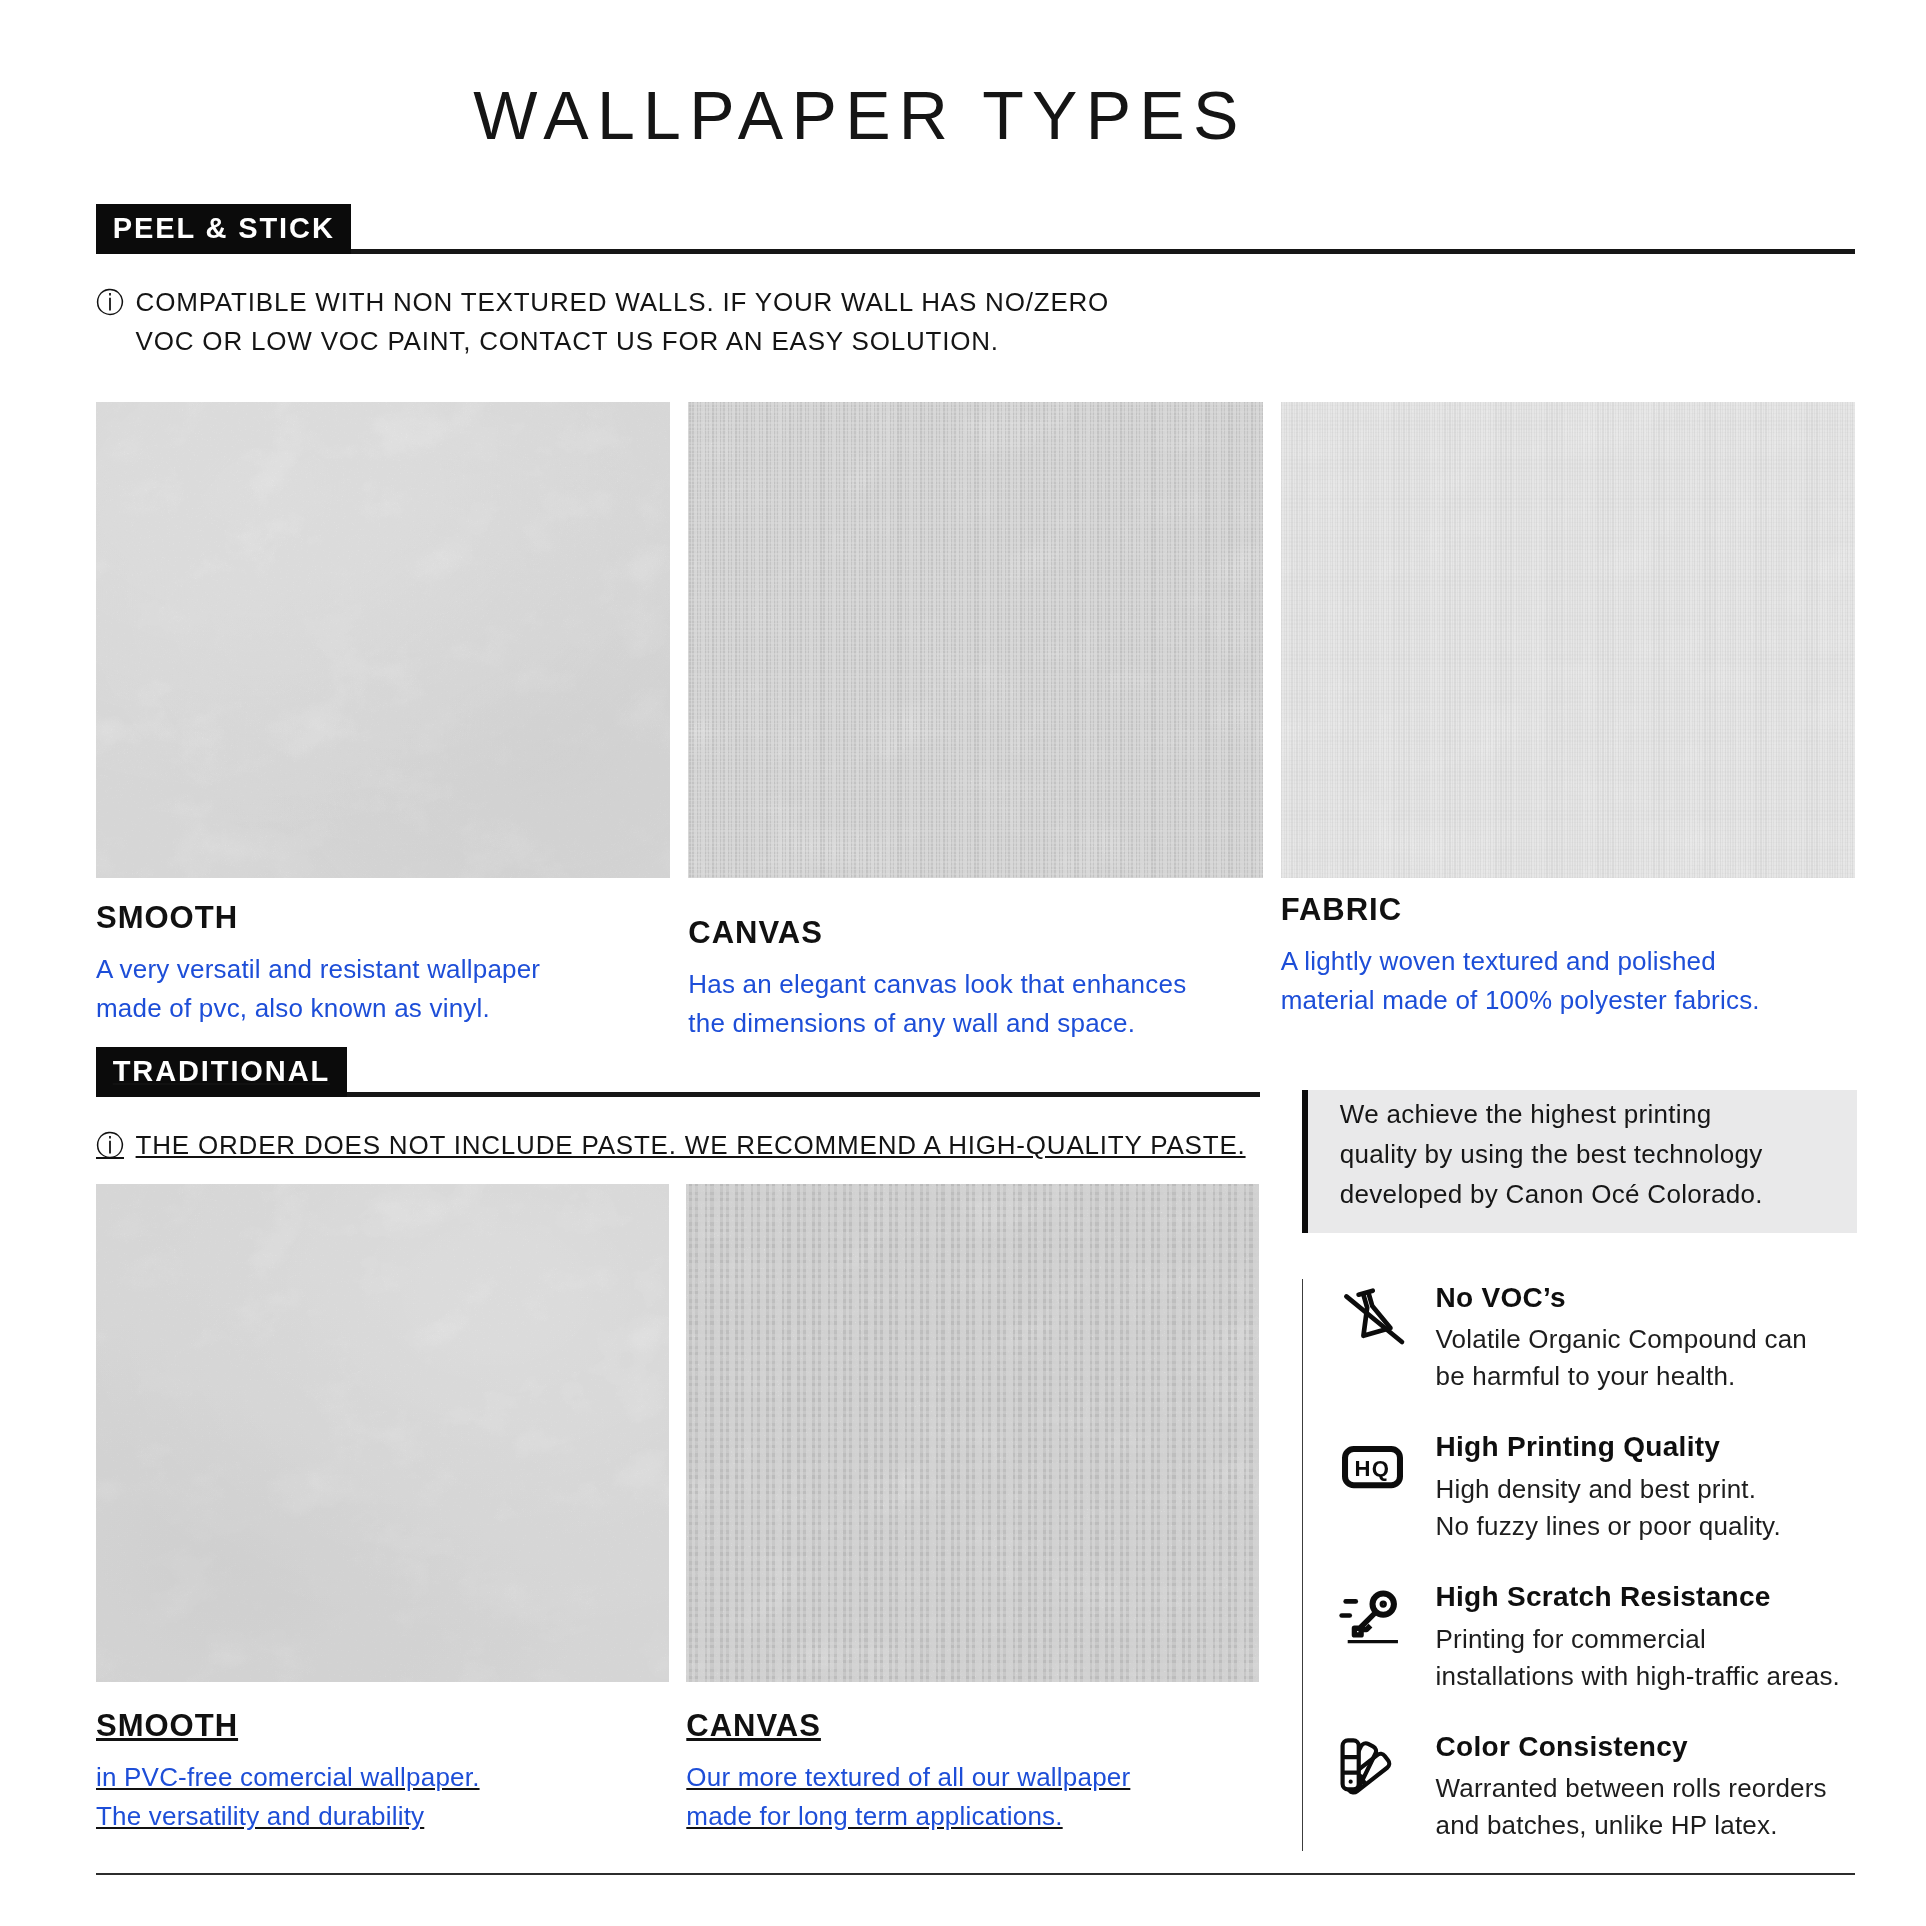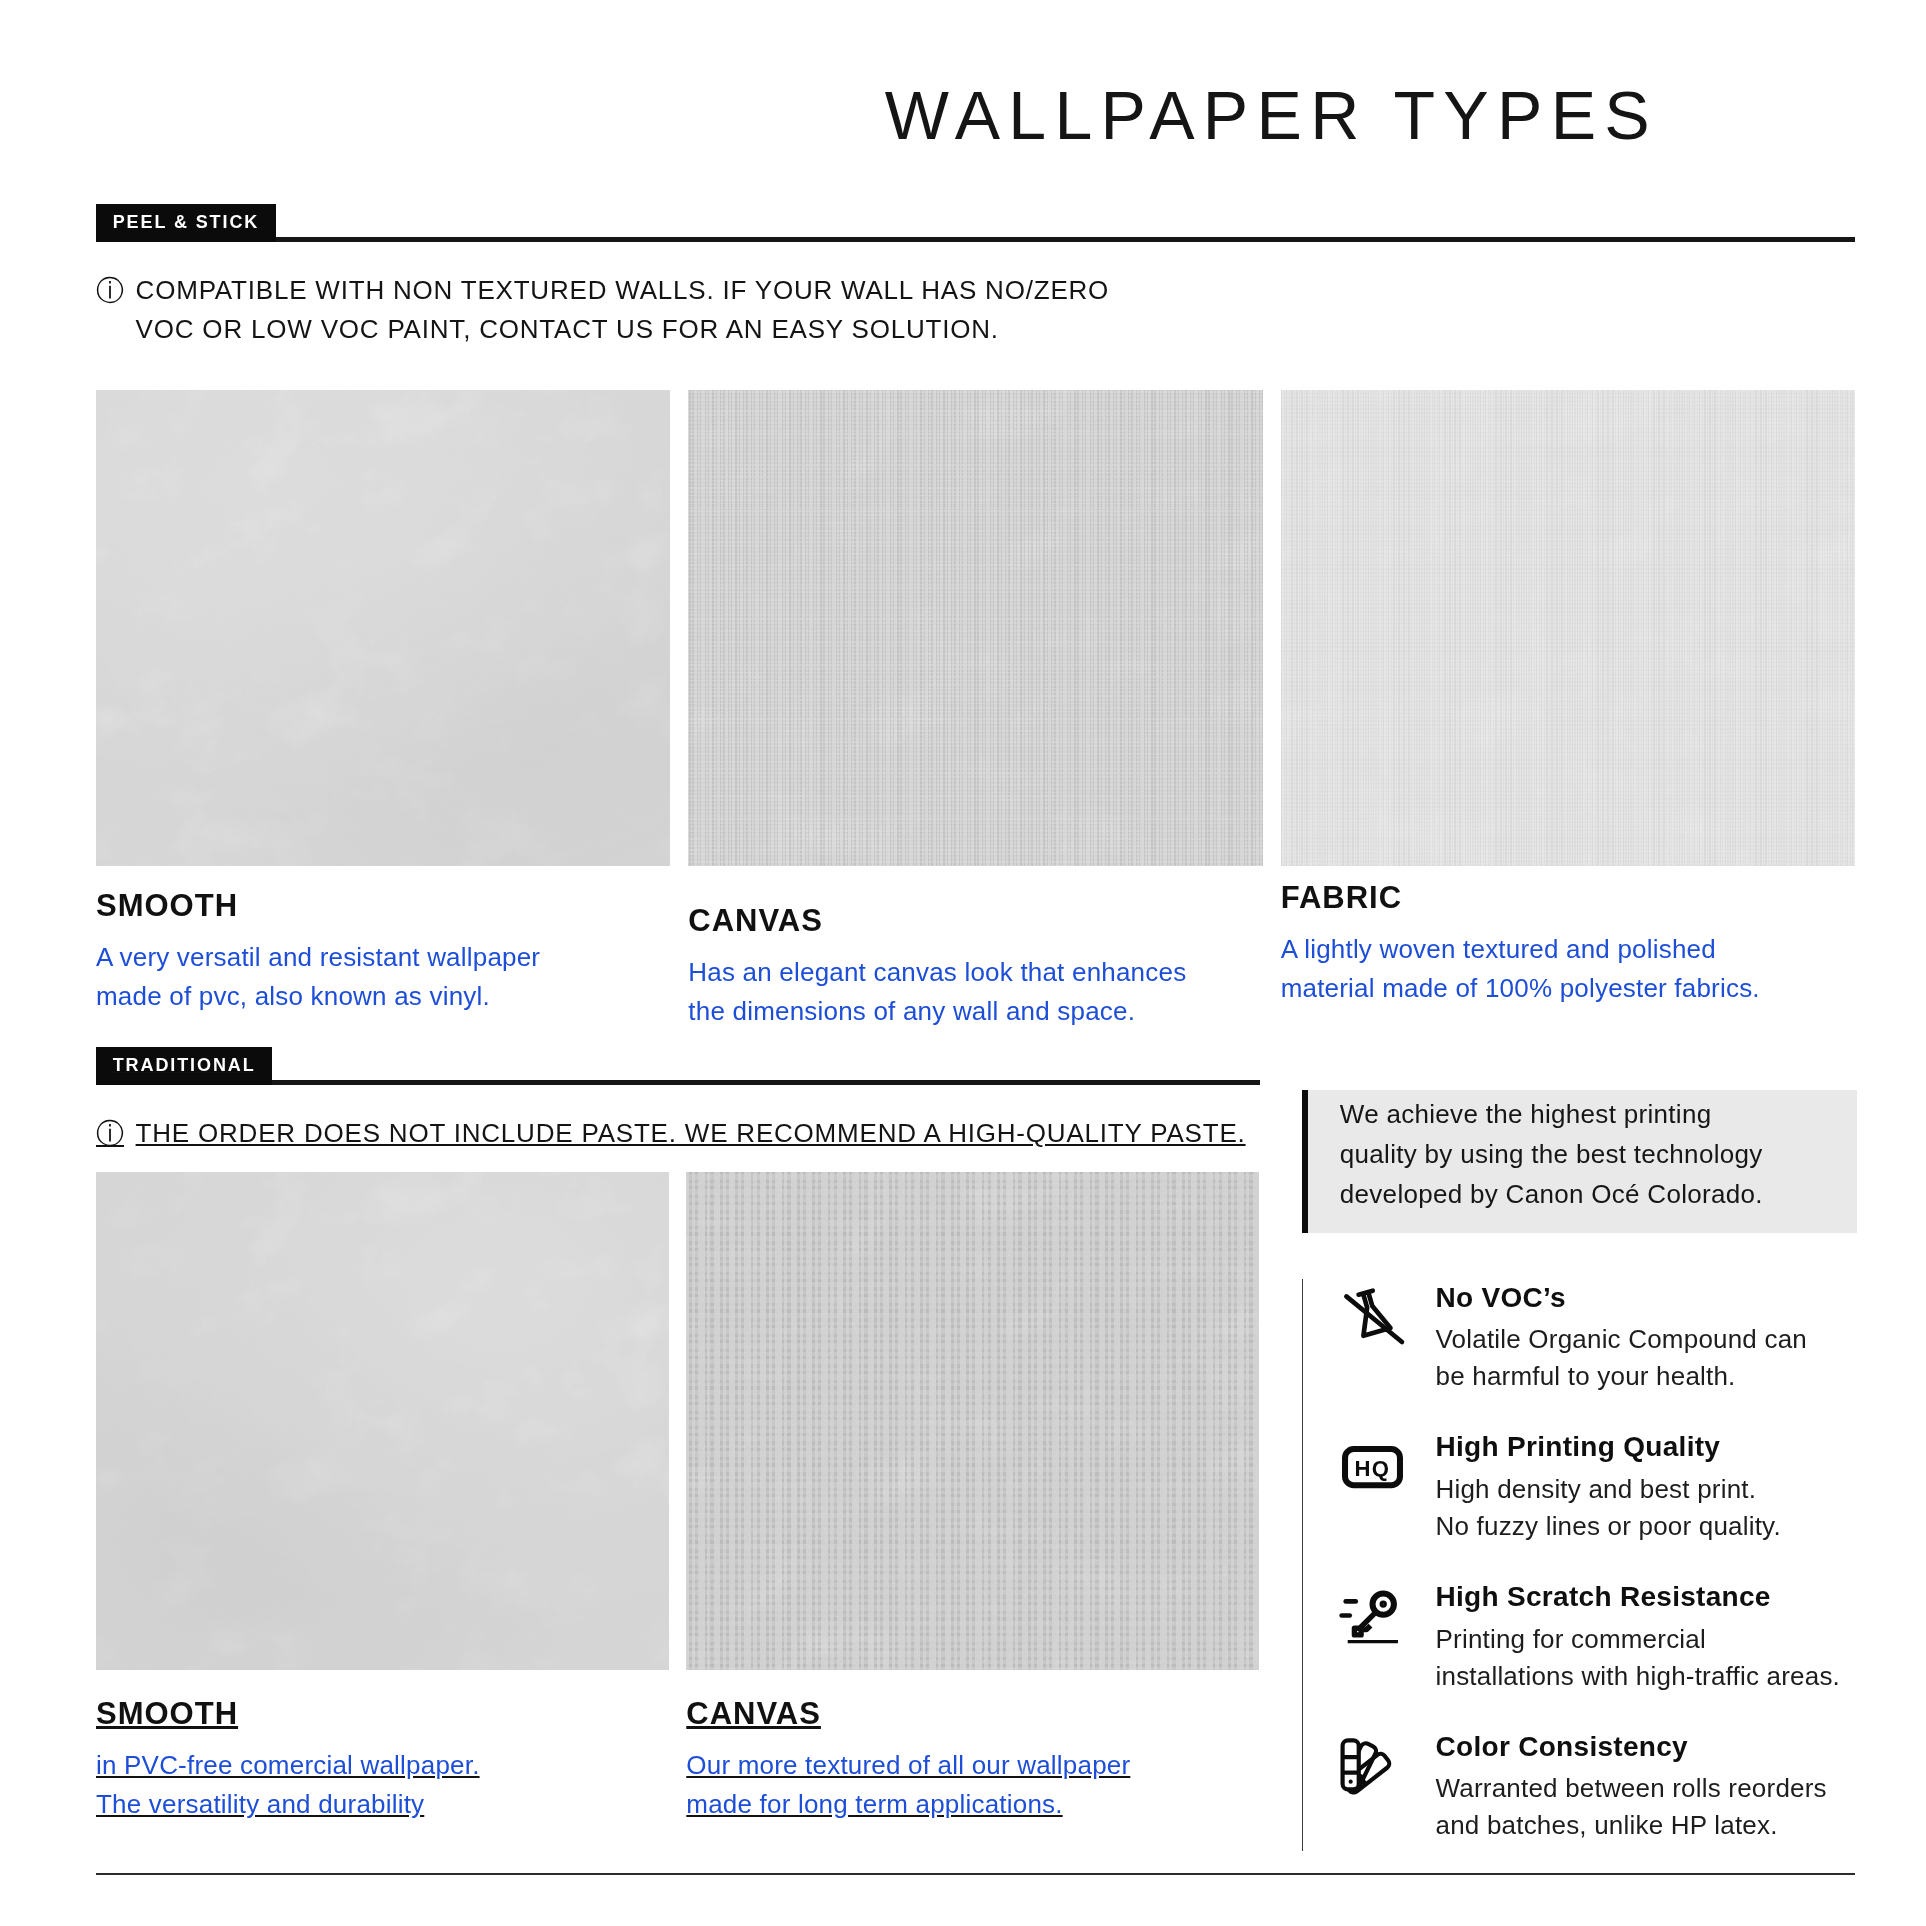--- a/index.html
+++ b/index.html
@@ -4,30 +4,30 @@
 <style>
   html,body{margin:0;padding:0;}
   body{
     width:1926px;height:1926px;background:#ffffff;position:relative;
     font-family:"Liberation Sans","DejaVu Sans",sans-serif;color:#111;
     -webkit-font-smoothing:antialiased;
   }
   .abs{position:absolute;}
 
   
-  .title-wrap{top:76px;left:0;width:1618px;text-align:right;padding-left:40px;}
+  .title-wrap{top:76px;left:11px;width:1618px;text-align:center;padding-left:40px;}
   .page-title{
     font-size:68px;font-weight:300;letter-spacing:8.3px;color:#151515;
     font-stretch:semi-condensed;white-space:nowrap;
   }
 
   
   .badge-row{display:flex;align-items:flex-end;}
   .badge{
-    background:#0b0b0b;color:#ffffff;font-size:18px;font-weight:700;
+    background:#0b0b0b;color:#ffffff;font-size:29px;font-weight:700;
     letter-spacing:1.9px;padding:7.7px 16.7px 9px 16.7px;white-space:nowrap;
   }
   .badge-rule{flex:1;border-bottom:5.1px solid #161616;margin-bottom:0px;}
 
   
   .info{display:flex;gap:11.6px;margin-top:29.5px;}
   .info-icon{
     font-family:"DejaVu Sans",sans-serif;font-size:28px;line-height:39px;color:#111;
   }
   .info-text .line{

